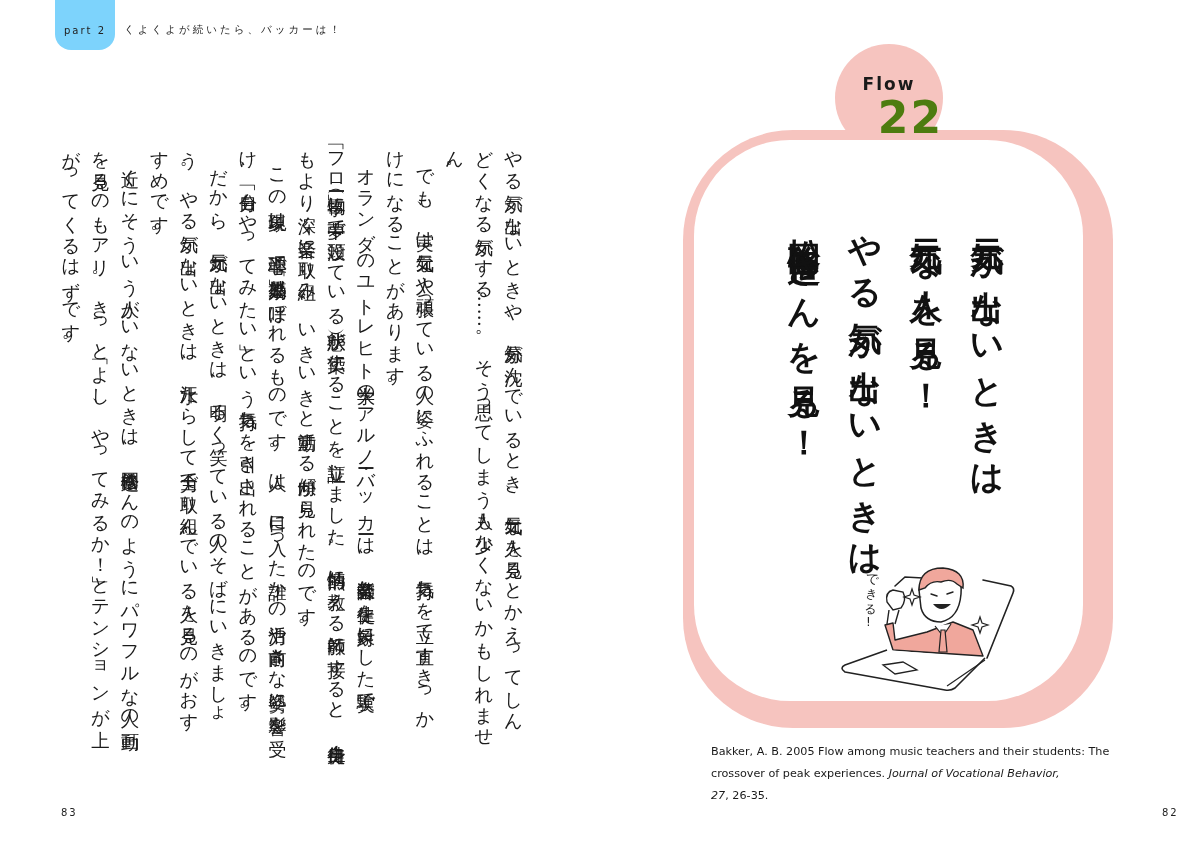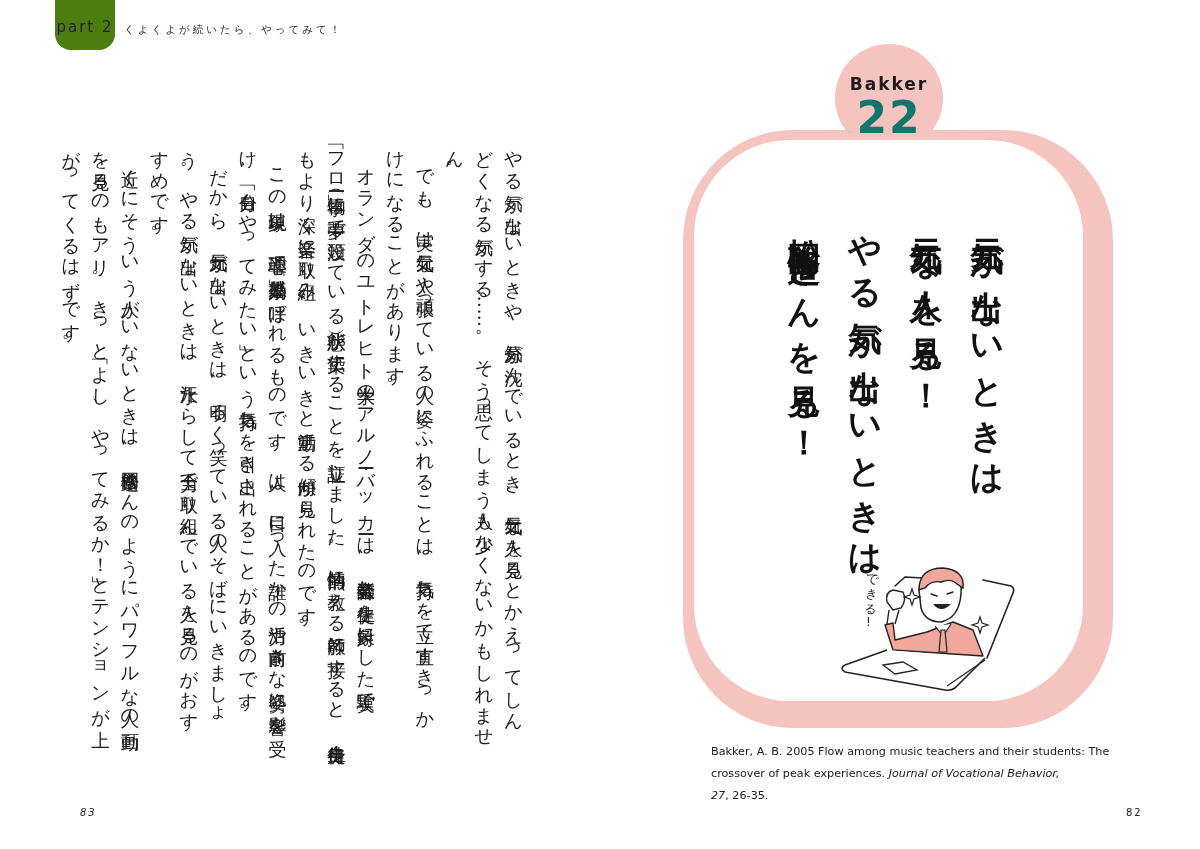--- a/index.html
+++ b/index.html
@@ -5,64 +5,64 @@
   * { box-sizing: border-box; margin: 0; padding: 0; }
   html, body { width: 1200px; height: 849px; background: #ffffff; overflow: hidden; }
   body { position: relative; font-family: "DejaVu Sans", sans-serif; color: #1a1a1a; }
 
   .page { position: absolute; top: 0; height: 849px; width: 600px; }
   .page-left { left: 0; }
 
   
   .part-tab {
     position: absolute; left: 55px; top: 0; width: 60px; height: 50px;
-    background: #4d7c0f; border-radius: 0 0 16px 16px;
+    background: #7dd3fc; border-radius: 0 0 16px 16px;
     display: flex; align-items: flex-end; justify-content: center; padding-bottom: 14px;
-    font-family: "DejaVu Sans", sans-serif; font-size: 15px; letter-spacing: 2px; color: #222;
+    font-family: "DejaVu Sans", sans-serif; font-size: 10px; letter-spacing: 2px; color: #222;
   }
   .running-head {
     position: absolute; left: 124px; top: 23px;
     font-size: 10.5px; letter-spacing: 3px; color: #222;
   }
 
   
   .body-text {
     position: absolute; left: 88px; top: 138px; width: 440px; height: 600px;
     writing-mode: vertical-rl;
     font-family: "DejaVu Serif", serif;
     font-size: 18.4px; line-height: 29.5px; letter-spacing: 0.6px;
     color: #1b1b1b;
   }
   .body-text p { text-indent: 1em; margin: 0; }
   .body-text p.first { text-indent: 0; }
 
   .folio { position: absolute; top: 807px; font-size: 10px; letter-spacing: 2px; color: #222; }
-  .folio-left { left: 80px; font-style: italic; }
-  .folio-right { left: 1126px; }
+  .folio-left { left: 61px; }
+  .folio-right { left: 1162px; }
 
   
   .frame-outer {
     position: absolute; left: 683px; top: 130px; width: 430px; height: 598px;
     background: #f6c4bf; border-radius: 110px;
   }
   .frame-inner {
     position: absolute; left: 694px; top: 140px; width: 389px; height: 561px;
     background: #ffffff; border-radius: 96px;
   }
   .badge {
     position: absolute; left: 835px; top: 44px; width: 108px; height: 108px;
     background: #f6c4bf; border-radius: 50%;
   }
   .badge-label {
     position: absolute; left: 835px; top: 74px; width: 108px; text-align: center;
     font-family: "DejaVu Sans", sans-serif; font-weight: bold; font-size: 17px; letter-spacing: 2px; color: #1a1a1a;
   }
   .badge-number {
-    position: absolute; left: 835px; top: 94px; width: 108px; text-align: center;
-    font-family: "DejaVu Sans", sans-serif; font-weight: bold; font-size: 44px; line-height: 48px; letter-spacing: 2px; color: #0f766e;
+    position: absolute; left: 835px; top: 94px; width: 108px; text-align: right;
+    font-family: "DejaVu Sans", sans-serif; font-weight: bold; font-size: 44px; line-height: 48px; letter-spacing: 2px; color: #4d7c0f;
   }
 
   .headline {
     position: absolute; left: 778px; top: 212px; width: 240px; height: 360px;
     writing-mode: vertical-rl;
     font-family: "DejaVu Sans", sans-serif; font-weight: bold;
     font-size: 33px; line-height: 61px; letter-spacing: 5px; color: #111;
   }
   .headline span { display: block; }
 
@@ -75,38 +75,38 @@
   .citation em { font-style: italic; }
 </style>
 </head>
 <body>
 
 <div class="page page-left"></div>
 
 <div class="part-tab">
   <span>part 2</span>
 </div>
-<div class="running-head">くよくよが続いたら、やってみて！</div>
+<div class="running-head">くよくよが続いたら、バッカーは！</div>
 
 <div class="body-text">
   <p class="first">やる気が出ないときや、気分が沈んでいるとき、元気な人を見るとかえってしんどくなる気がする……。そう思ってしまう人も少なくないかもしれません。</p>
   <p>でも、実は元気な人や頑張っている人の姿にふれることは、気持ちを立て直すきっかけになることがあります。</p>
   <p>オランダのユトレヒト大学のアルノー・バッカーは、音楽教師と生徒を対象にした実験で、「フロー」（物事に夢中で没頭している状態）が伝染することを立証しました。情熱的に教える教師に接すると、生徒自身もより深く音楽に取り組み、いきいきと活動する傾向が見られたのです。</p>
   <p>この現象は、心理学で「感染効果」と呼ばれるものです。人は、目に入った誰かの活力や前向きな姿勢に影響を受け、「自分もやってみたい」という気持ちを引き出されることがあるのです。</p>
   <p>だから、元気が出ないときは、明るく笑っている人のそばにいきましょう。やる気が出ないときは、汗水たらして全力で取り組んでいる人を見るのがおすすめです。</p>
   <p>近くにそういう人がいないときは、松岡修造さんのようにパワフルな人の動画を見るのもアリ。きっと「よし、やってみるか！」とテンションが上がってくるはずです。</p>
 </div>
 
 <div class="folio folio-left">83</div>
 
 <div class="frame-outer"></div>
 <div class="badge"></div>
 <div class="frame-inner"></div>
 
-<div class="badge-label">Bakker</div>
+<div class="badge-label">Flow</div>
 <div class="badge-number">22</div>
 
 <div class="headline">
   <span>元気が出ないときは</span>
   <span>元気な人を見る！</span>
   <span>やる気が出ないときは</span>
   <span>松岡修造さんを見る！</span>
 </div>
 
 <svg class="illustration" viewBox="0 0 200 135" xmlns="http://www.w3.org/2000/svg">

